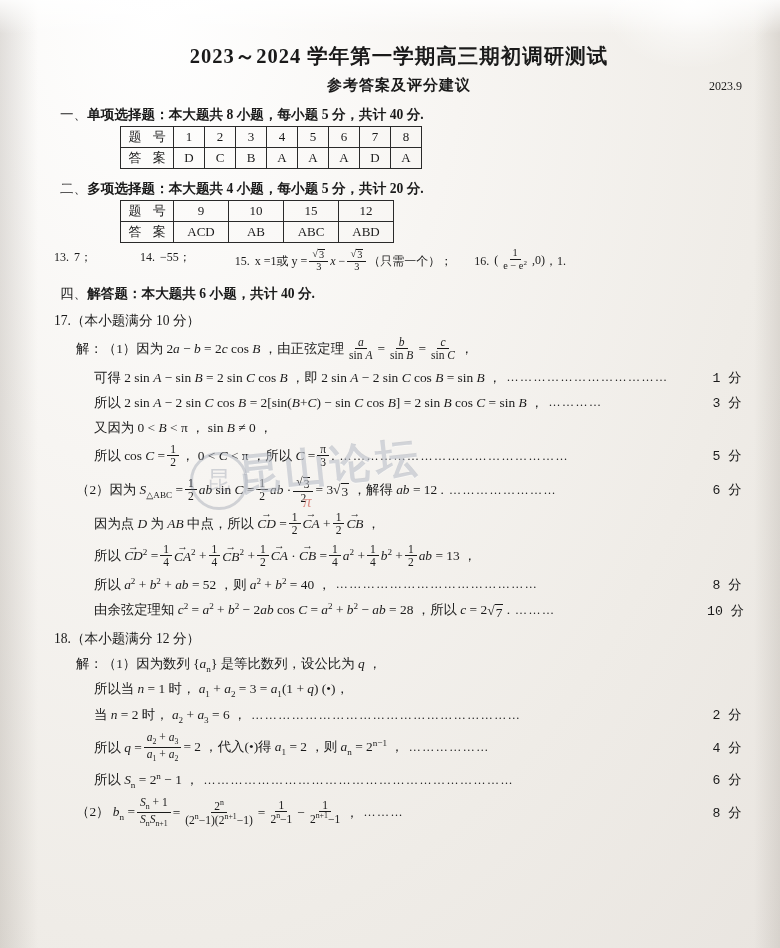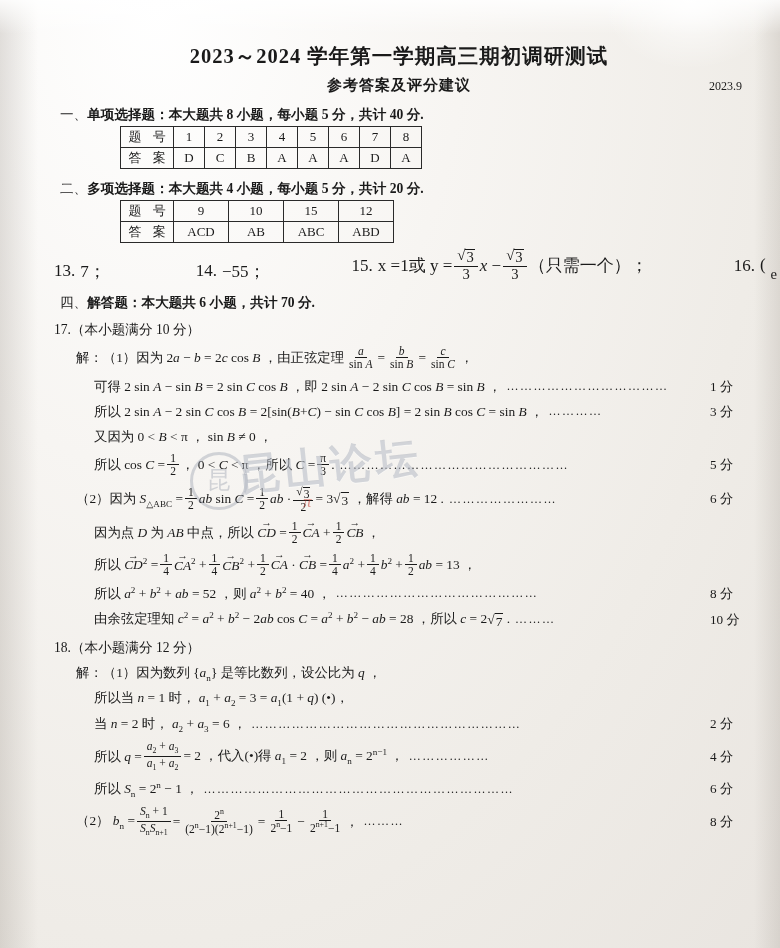--- a/index.html
+++ b/index.html
@@ -73,30 +73,29 @@
     padding:1px 0;
     height:17px;
   }
   table.ans td.lbl{
     width:48px;letter-spacing:4px;padding-left:4px;
   }
   table.ans td.v{width:30px;}
   table.ans.multi td.v{width:54px;}
   .fill-row{
     margin:6px 0 4px 0;
-    font-size:17px;
+    font-size:12px;
     display:flex;
-    align-items:flex-end;
+    align-items:flex-start;
     white-space:nowrap;
-    gap:42px;
   }
   .fill-row .it{margin-right:26px;display:inline-flex;align-items:center;}
   .fill-row .it.n1{margin-right:48px;}
   .fill-row .it.n2{margin-right:44px;}
-  .fill-row .it.n3{margin-right:44px;}
+  .fill-row .it.n3{margin-right:22px;}
   .num{margin-right:5px;}
   .q-head{
     font-size:13.6px;
     margin:9px 0 2px 0;
   }
   .line{
     font-size:13.4px;
     margin:7px 0 7px 40px;
     display:flex;
     align-items:center;
@@ -108,21 +107,22 @@
     overflow:hidden;
     white-space:nowrap;
     letter-spacing:1.5px;
     font-size:12px;
     color:#222;
     margin:0 3px 0 5px;
   }
   .pts{
     font-size:13.2px;
     min-width:34px;
-    text-align:left;
+    text-align:center;
+    font-family:Liberation Mono, monospace;
   }
   
   .mi{font-style:italic;font-family:"Liberation Serif",serif;}
   .frac{
     display:inline-flex;
     flex-direction:column;
     align-items:center;
     vertical-align:middle;
     margin:0 2px;
     line-height:1.05;
@@ -292,21 +292,21 @@
           (<span class="frac">
               <span class="nu">1</span>
               <span class="de">e − e<sup>2</sup></span>
             </span>,0)
         </span>
         <span>，1.</span>
       </span>
     </div>
 
     <div class="sec-head">
-      <span>四、</span><b>解答题：</b><b>本大题共 6 小题，共计 70 分.</b>
+      <span>四、</span><b>解答题：</b><b>本大题共 6 小题，共计 40 分.</b>
     </div>
 
     <div class="q-head">17.（本小题满分 10 分）</div>
 
     <div class="line ind0">
       <span>解：（1）因为 2<span class="mi">a</span> − <span class="mi">b</span> = 2<span class="mi">c</span> cos <span class="mi">B</span> ，由正弦定理</span>
       <span class="frac">
           <span class="nu"><span class="mi">a</span></span>
           <span class="de">sin <span class="mi">A</span></span>
         </span>

